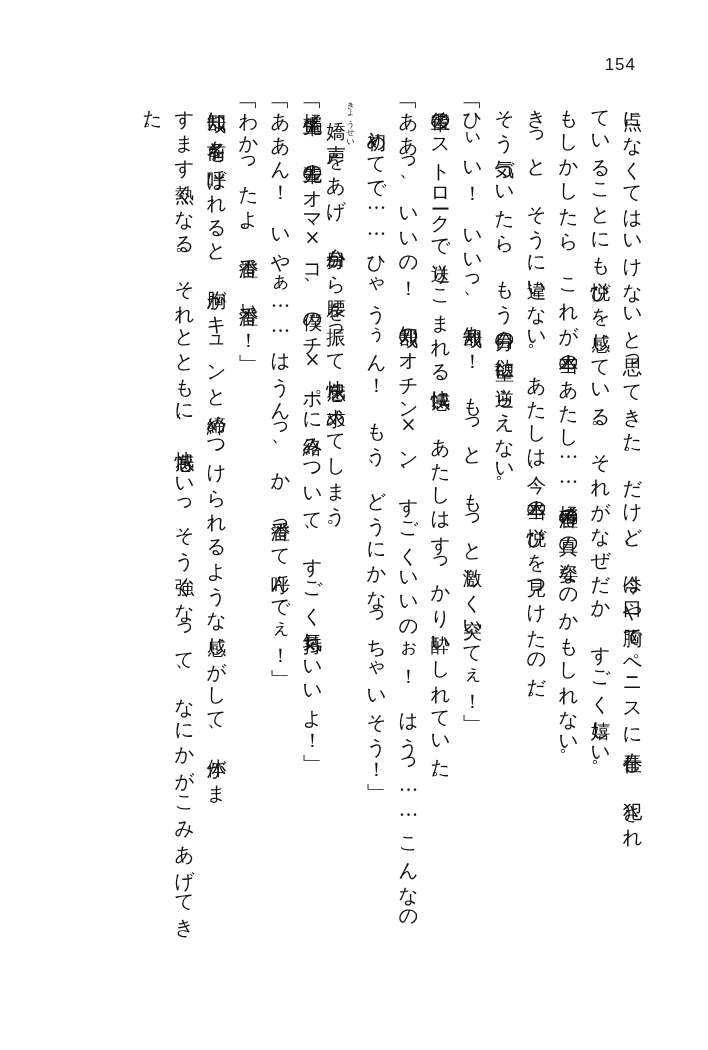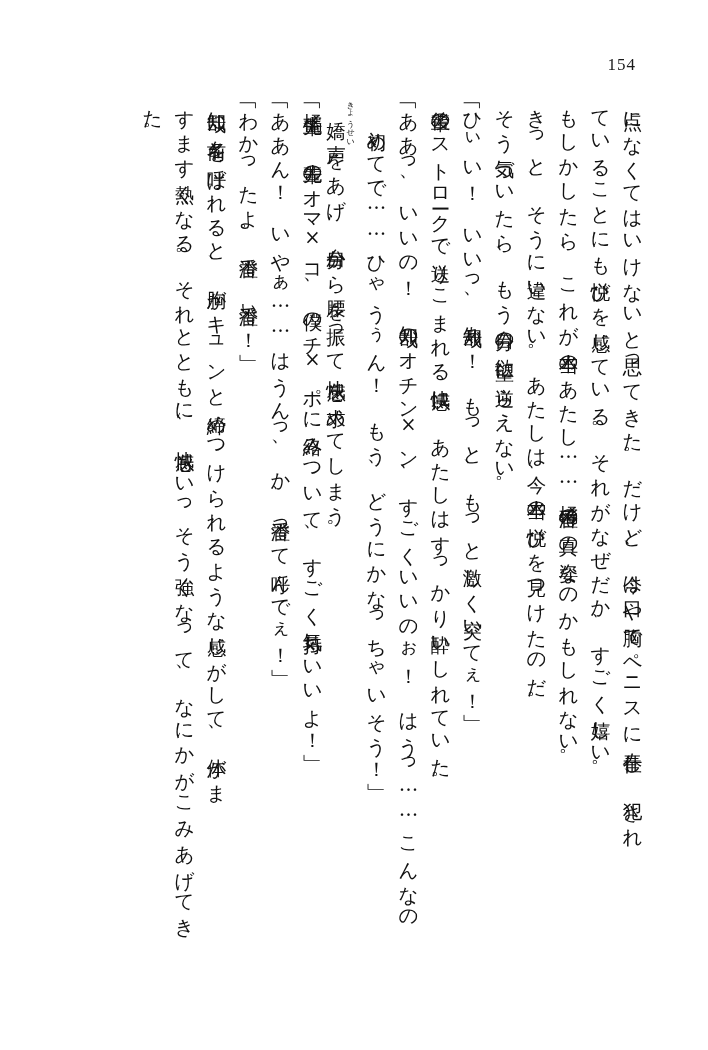--- a/index.html
+++ b/index.html
@@ -23,21 +23,21 @@
     height: 1050px;
     background: #ffffff;
   }
   .page-number {
     position: absolute;
     top: 55px;
     right: 72px;
     font-size: 17px;
     letter-spacing: 1px;
     color: #1a1a1a;
-    font-family: Liberation Serif, serif;
+    font-family: Liberation Sans, sans-serif;
   }
   .text-body {
     position: absolute;
     top: 96px;
     right: 66px;
     left: 70px;
     bottom: 58px;
     display: flex;
     flex-direction: row-reverse;
     align-items: flex-start;

